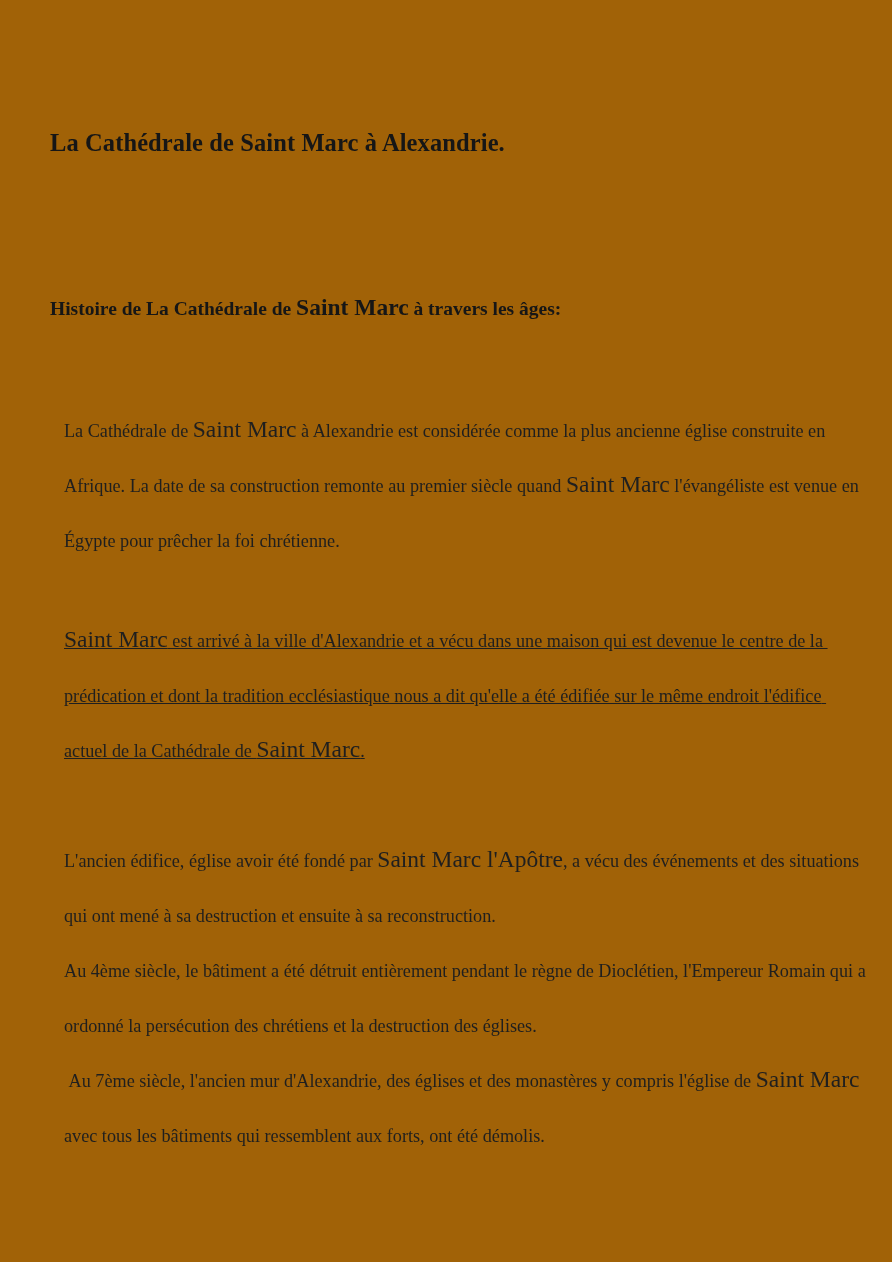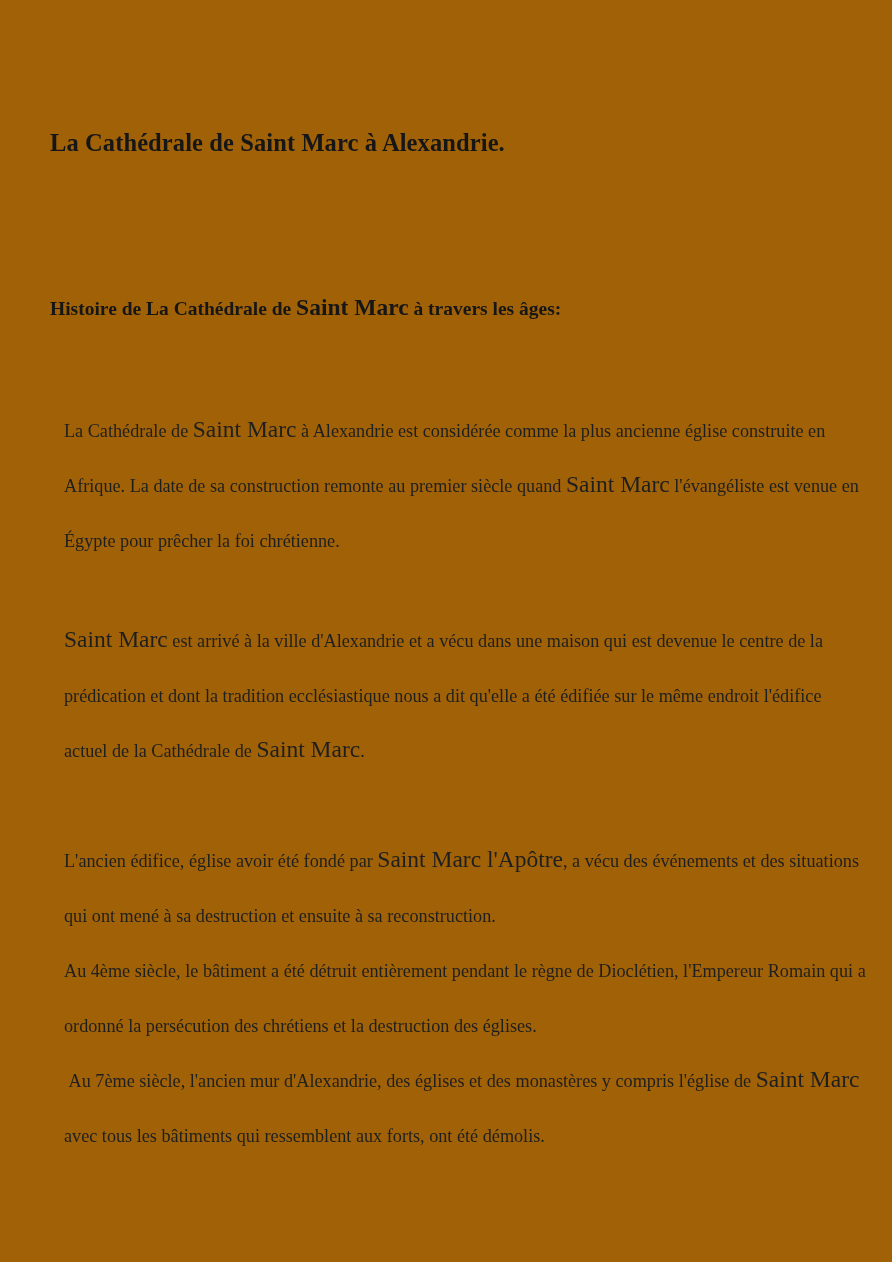--- a/index.html
+++ b/index.html
@@ -70,21 +70,21 @@
     width: 805px;
     font-size: 18.2px;
     line-height: 55px;
     color: #1f1f1f;
     text-align: left;
     white-space: pre-wrap;
     margin-left: 14px;
   }
 
   .body-block.p1 { top: 386px; }
-  .body-block.p2 { top: 596px; }
+  .body-block.p2 { top: 596px; text-decoration: underline; }
   .body-block.p3 { top: 816px; }
 
   .big {
     font-size: 23.5px;
     line-height: 1;
   }
 </style>
 </head>
 <body>
 

